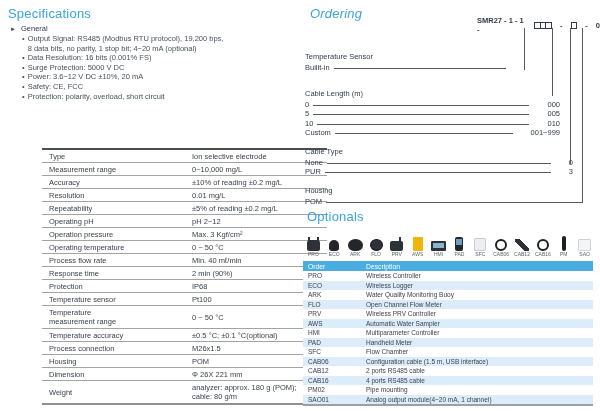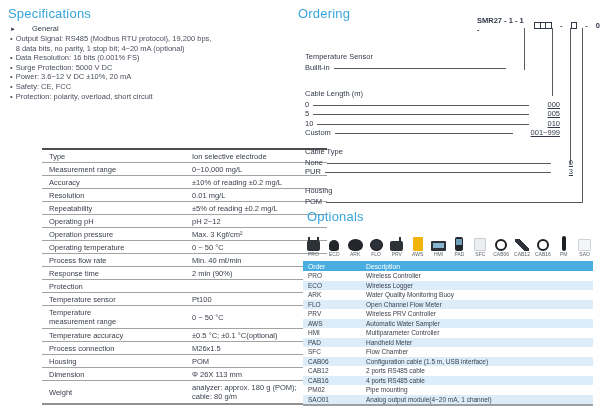--- a/index.html
+++ b/index.html
@@ -3,24 +3,24 @@
 <meta charset="utf-8">
 <style>
   html,body{margin:0;padding:0;}
   body{
     width:600px;height:411px;position:relative;overflow:hidden;
     background:#ffffff;font-family:"Liberation Sans",sans-serif;
     color:#3b414d;
   }
   .section-title{position:absolute;font-size:13px;color:#38a4db;letter-spacing:.2px;}
   
-  #spec-general{position:absolute;left:10px;top:24px;font-size:7.5px;color:#323a49;display:flex;align-items:center;gap:16px;}
+  #spec-general{position:absolute;left:10px;top:24px;font-size:7.5px;color:#323a49;display:flex;align-items:center;gap:5px;}
   #spec-general .tri{font-size:6px;color:#2e3a4d;line-height:1;}
   #spec-bullets{position:absolute;left:10px;top:34px;width:288px;font-size:7.5px;line-height:9.6px;color:#49505c;}
-  .bullet{display:flex;}
+  .bullet{display:flex;margin-left:12px;}
   .bullet::before{content:"•";margin-right:3px;color:#49505c;}
   .btxt{white-space:pre-line;}
   #spec-table{position:absolute;left:10px;top:148px;width:285px;border-top:2px solid #4d4d4d;border-bottom:2px solid #909090;margin-left:32px;}
   .spec-row{display:flex;align-items:center;height:12px;border-bottom:1px solid #a3a3a3;font-size:7.5px;color:#3b414d;}
   .spec-row:last-child{border-bottom:none;}
   .spec-row.tall{height:22px;}
   .spec-label{width:143px;padding-left:7px;white-space:pre-line;line-height:9px;}
   .spec-value{flex:1;white-space:pre-line;line-height:9px;}
   
   #model-line{position:absolute;left:477px;top:16px;display:flex;align-items:center;font-size:7.5px;font-weight:bold;color:#333a47;gap:8px;}
@@ -30,21 +30,21 @@
   .vline{position:absolute;width:1px;background:#5a5a5a;top:28px;}
   #vline-temp{left:524px;height:42px;}
   #vline-length{left:552px;height:68px;}
   #vline-type{left:570px;height:136px;}
   #vline-housing{left:582px;height:175px;}
   .ord-group{position:absolute;font-size:7.5px;color:#323a49;}
   .ord-label{height:10px;line-height:10px;}
   .ord-row{display:flex;align-items:flex-end;height:9.5px;}
   .ord-name{line-height:8px;}
   .ord-line{flex:1;border-bottom:1px solid #5a5a5a;margin:0 0 3px 4px;}
-  .ord-code{margin-left:18px;line-height:8px;text-align:right;text-decoration:underline;}
+  .ord-code{margin-left:18px;line-height:8px;text-align:right;}
   
   #icons-row{position:absolute;left:303px;top:229px;width:292px;display:flex;}
   .icon-slot{flex:1;display:flex;flex-direction:column;align-items:center;justify-content:flex-end;height:28px;}
   .icon-label{font-size:5px;color:#5b6168;margin-top:1px;line-height:5px;}
   .shape{margin:0 auto;}
   .sh-controller{width:13px;height:11px;background:#2d3138;border-radius:3px 3px 2px 2px;position:relative;}
   .sh-controller::before,.sh-controller::after{content:"";position:absolute;top:-3px;width:2px;height:4px;background:#2d3138;}
   .sh-controller::before{left:1px;} .sh-controller::after{right:1px;}
   .sh-cylinder{width:10px;height:11px;background:#23262b;border-radius:5px 5px 3px 3px;}
   .sh-buoy{width:15px;height:12px;background:#23262b;border-radius:50% 50% 46% 46%;}
@@ -136,20 +136,21 @@
     <div class="spec-row">
       <div class="spec-label">Process flow rate</div>
       <div class="spec-value">Min. 40 mℓ/min</div>
     </div>
     <div class="spec-row">
       <div class="spec-label">Response time</div>
       <div class="spec-value">2 min (90%)</div>
     </div>
     <div class="spec-row">
       <div class="spec-label">Protection</div>
+      <div class="spec-value">IP68</div>
     </div>
     <div class="spec-row">
       <div class="spec-label">Temperature sensor</div>
       <div class="spec-value">Pt100</div>
     </div>
     <div class="spec-row tall">
       <div class="spec-label">Temperature
 measurement range</div>
       <div class="spec-value">0 ~ 50 °C</div>
     </div>
@@ -160,30 +161,30 @@
     <div class="spec-row">
       <div class="spec-label">Process connection</div>
       <div class="spec-value">M26x1.5</div>
     </div>
     <div class="spec-row">
       <div class="spec-label">Housing</div>
       <div class="spec-value">POM</div>
     </div>
     <div class="spec-row">
       <div class="spec-label">Dimension</div>
-      <div class="spec-value">Φ 26X 113 mm</div>
+      <div class="spec-value">Φ 26X 221 mm</div>
     </div>
     <div class="spec-row tall">
       <div class="spec-label">Weight</div>
       <div class="spec-value">analyzer: approx. 180 g (POM);
 cable: 80 g/m</div>
     </div>
   </div>
 
-<div class="section-title" style="left:298px;top:6px;">Ordering</div>
+<div class="section-title" style="left:310px;top:6px;font-style:italic;">Ordering</div>
 
 <div id="model-line">
   <span>SMR27 - 1 - 1 -</span>
   <span class="mboxes">
     <span class="mbox"></span>
       <span class="mbox"></span>
       <span class="mbox"></span>
   </span>
   <span>-</span>
   <span class="mbox"></span>

